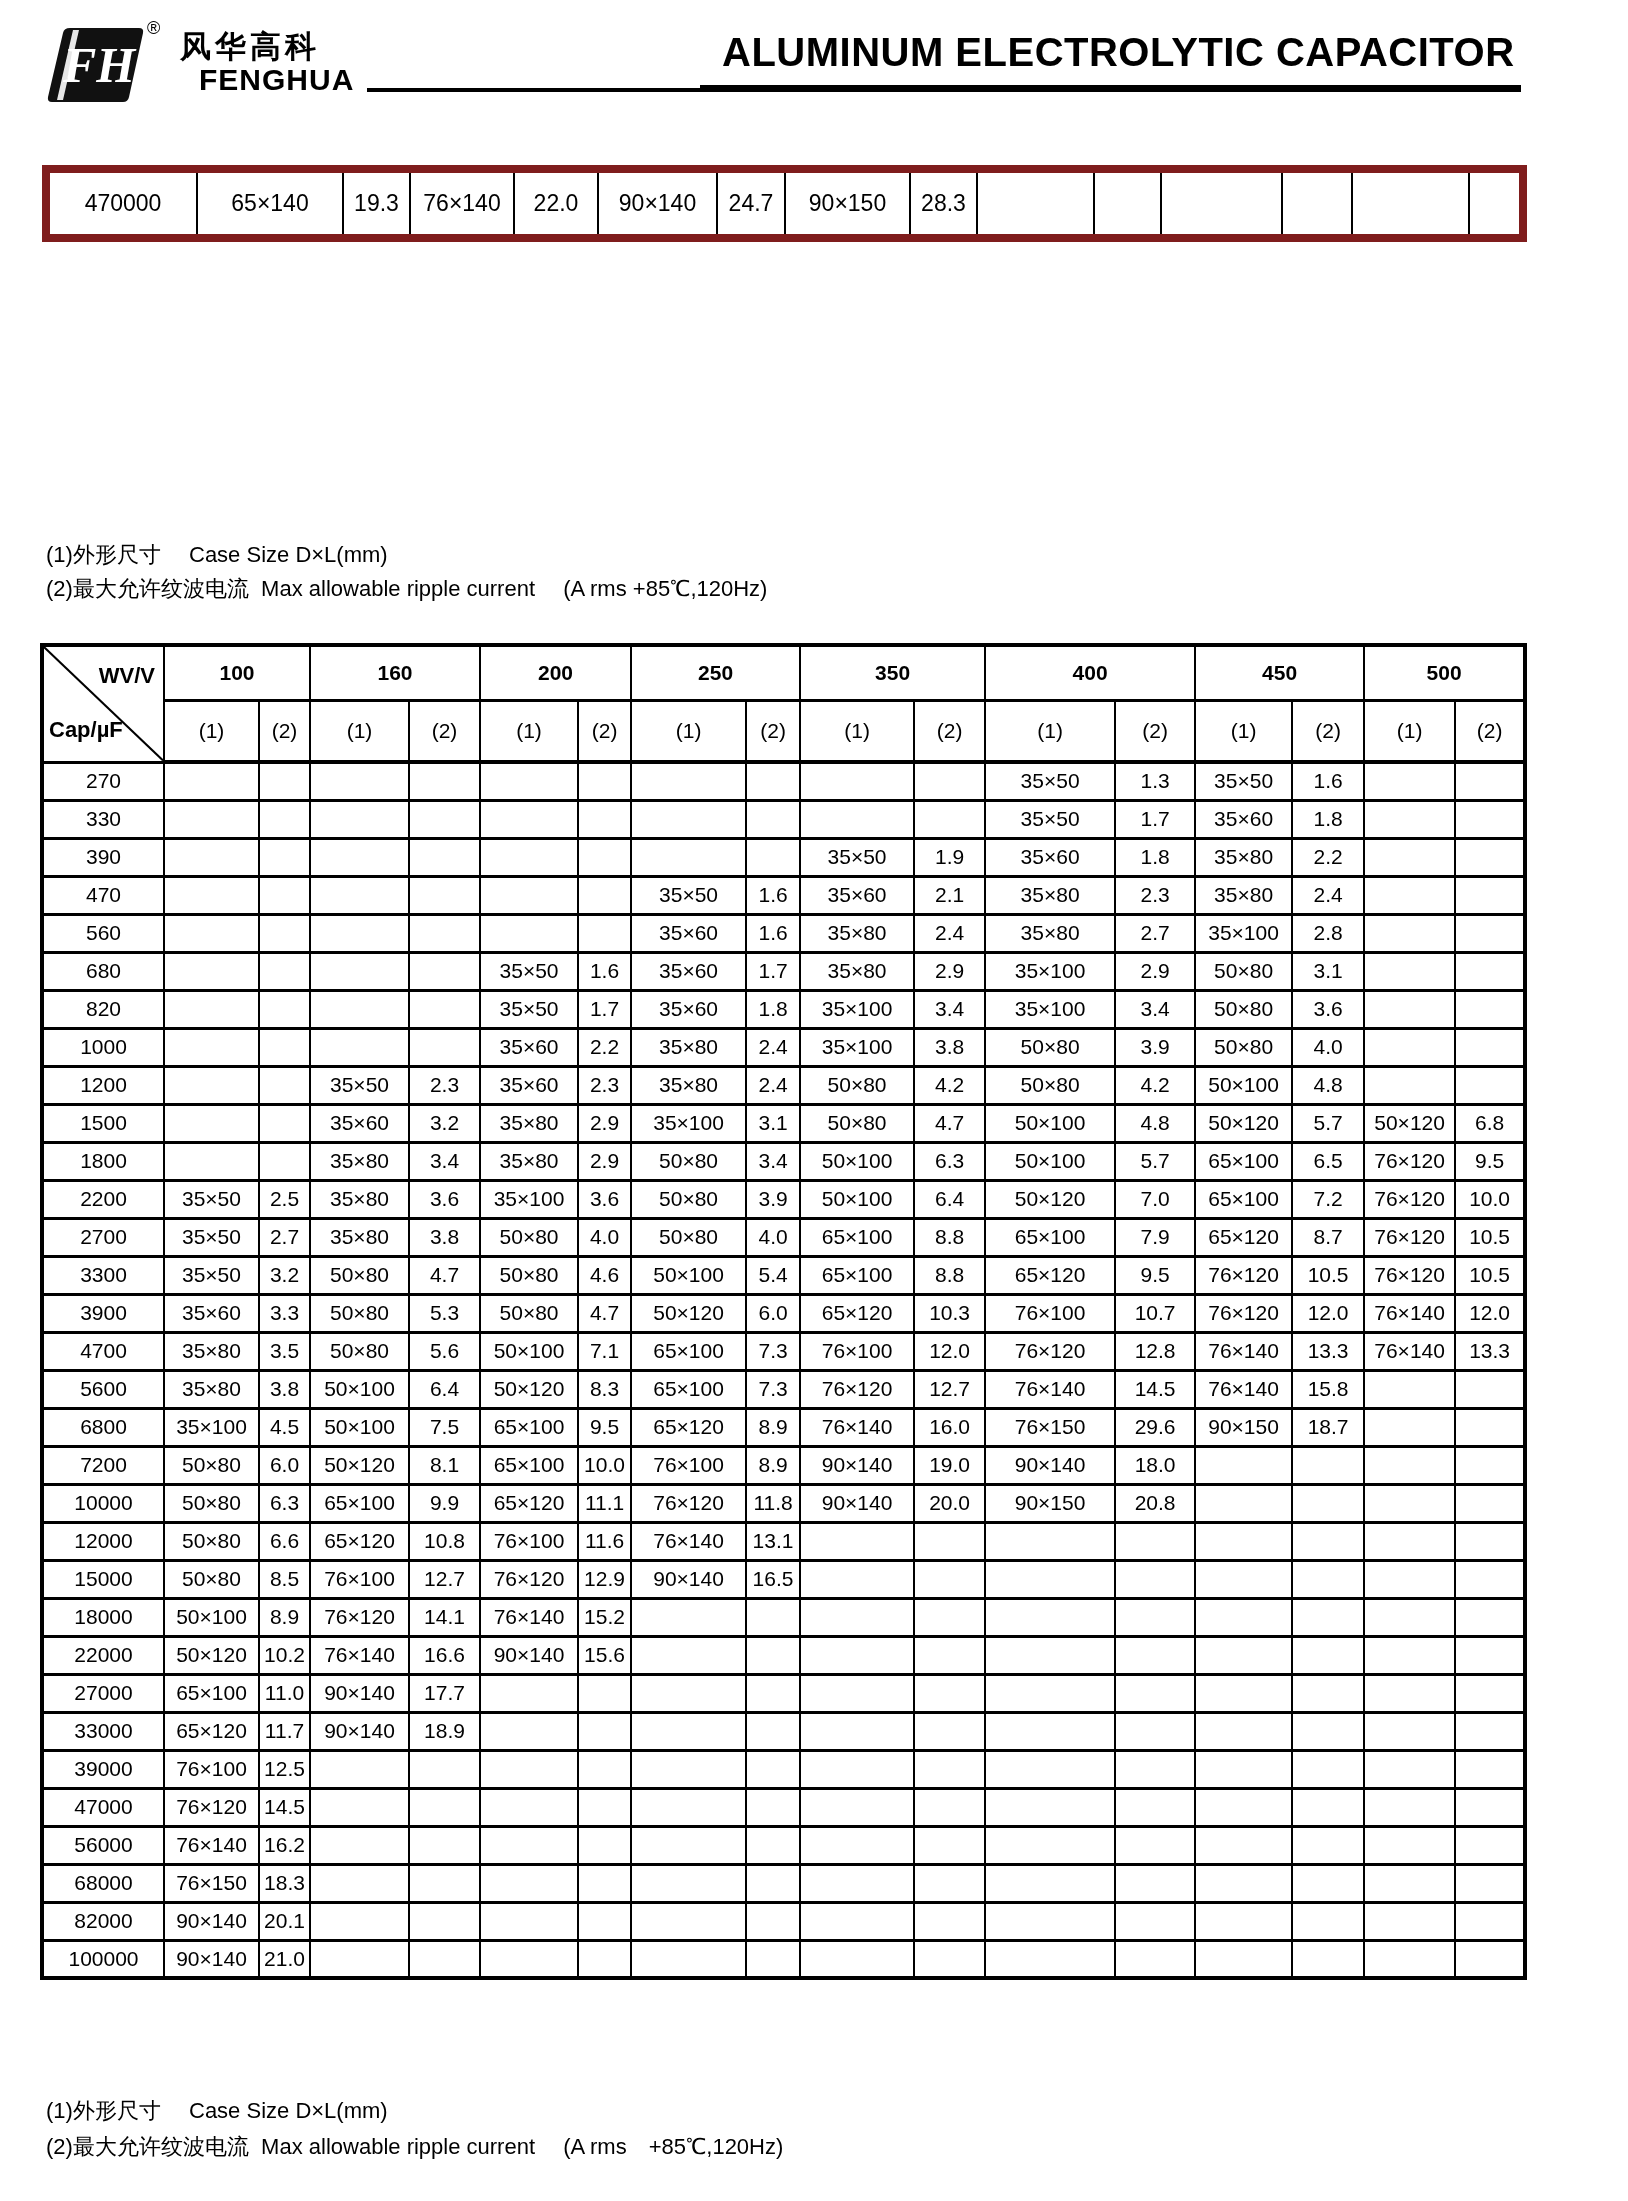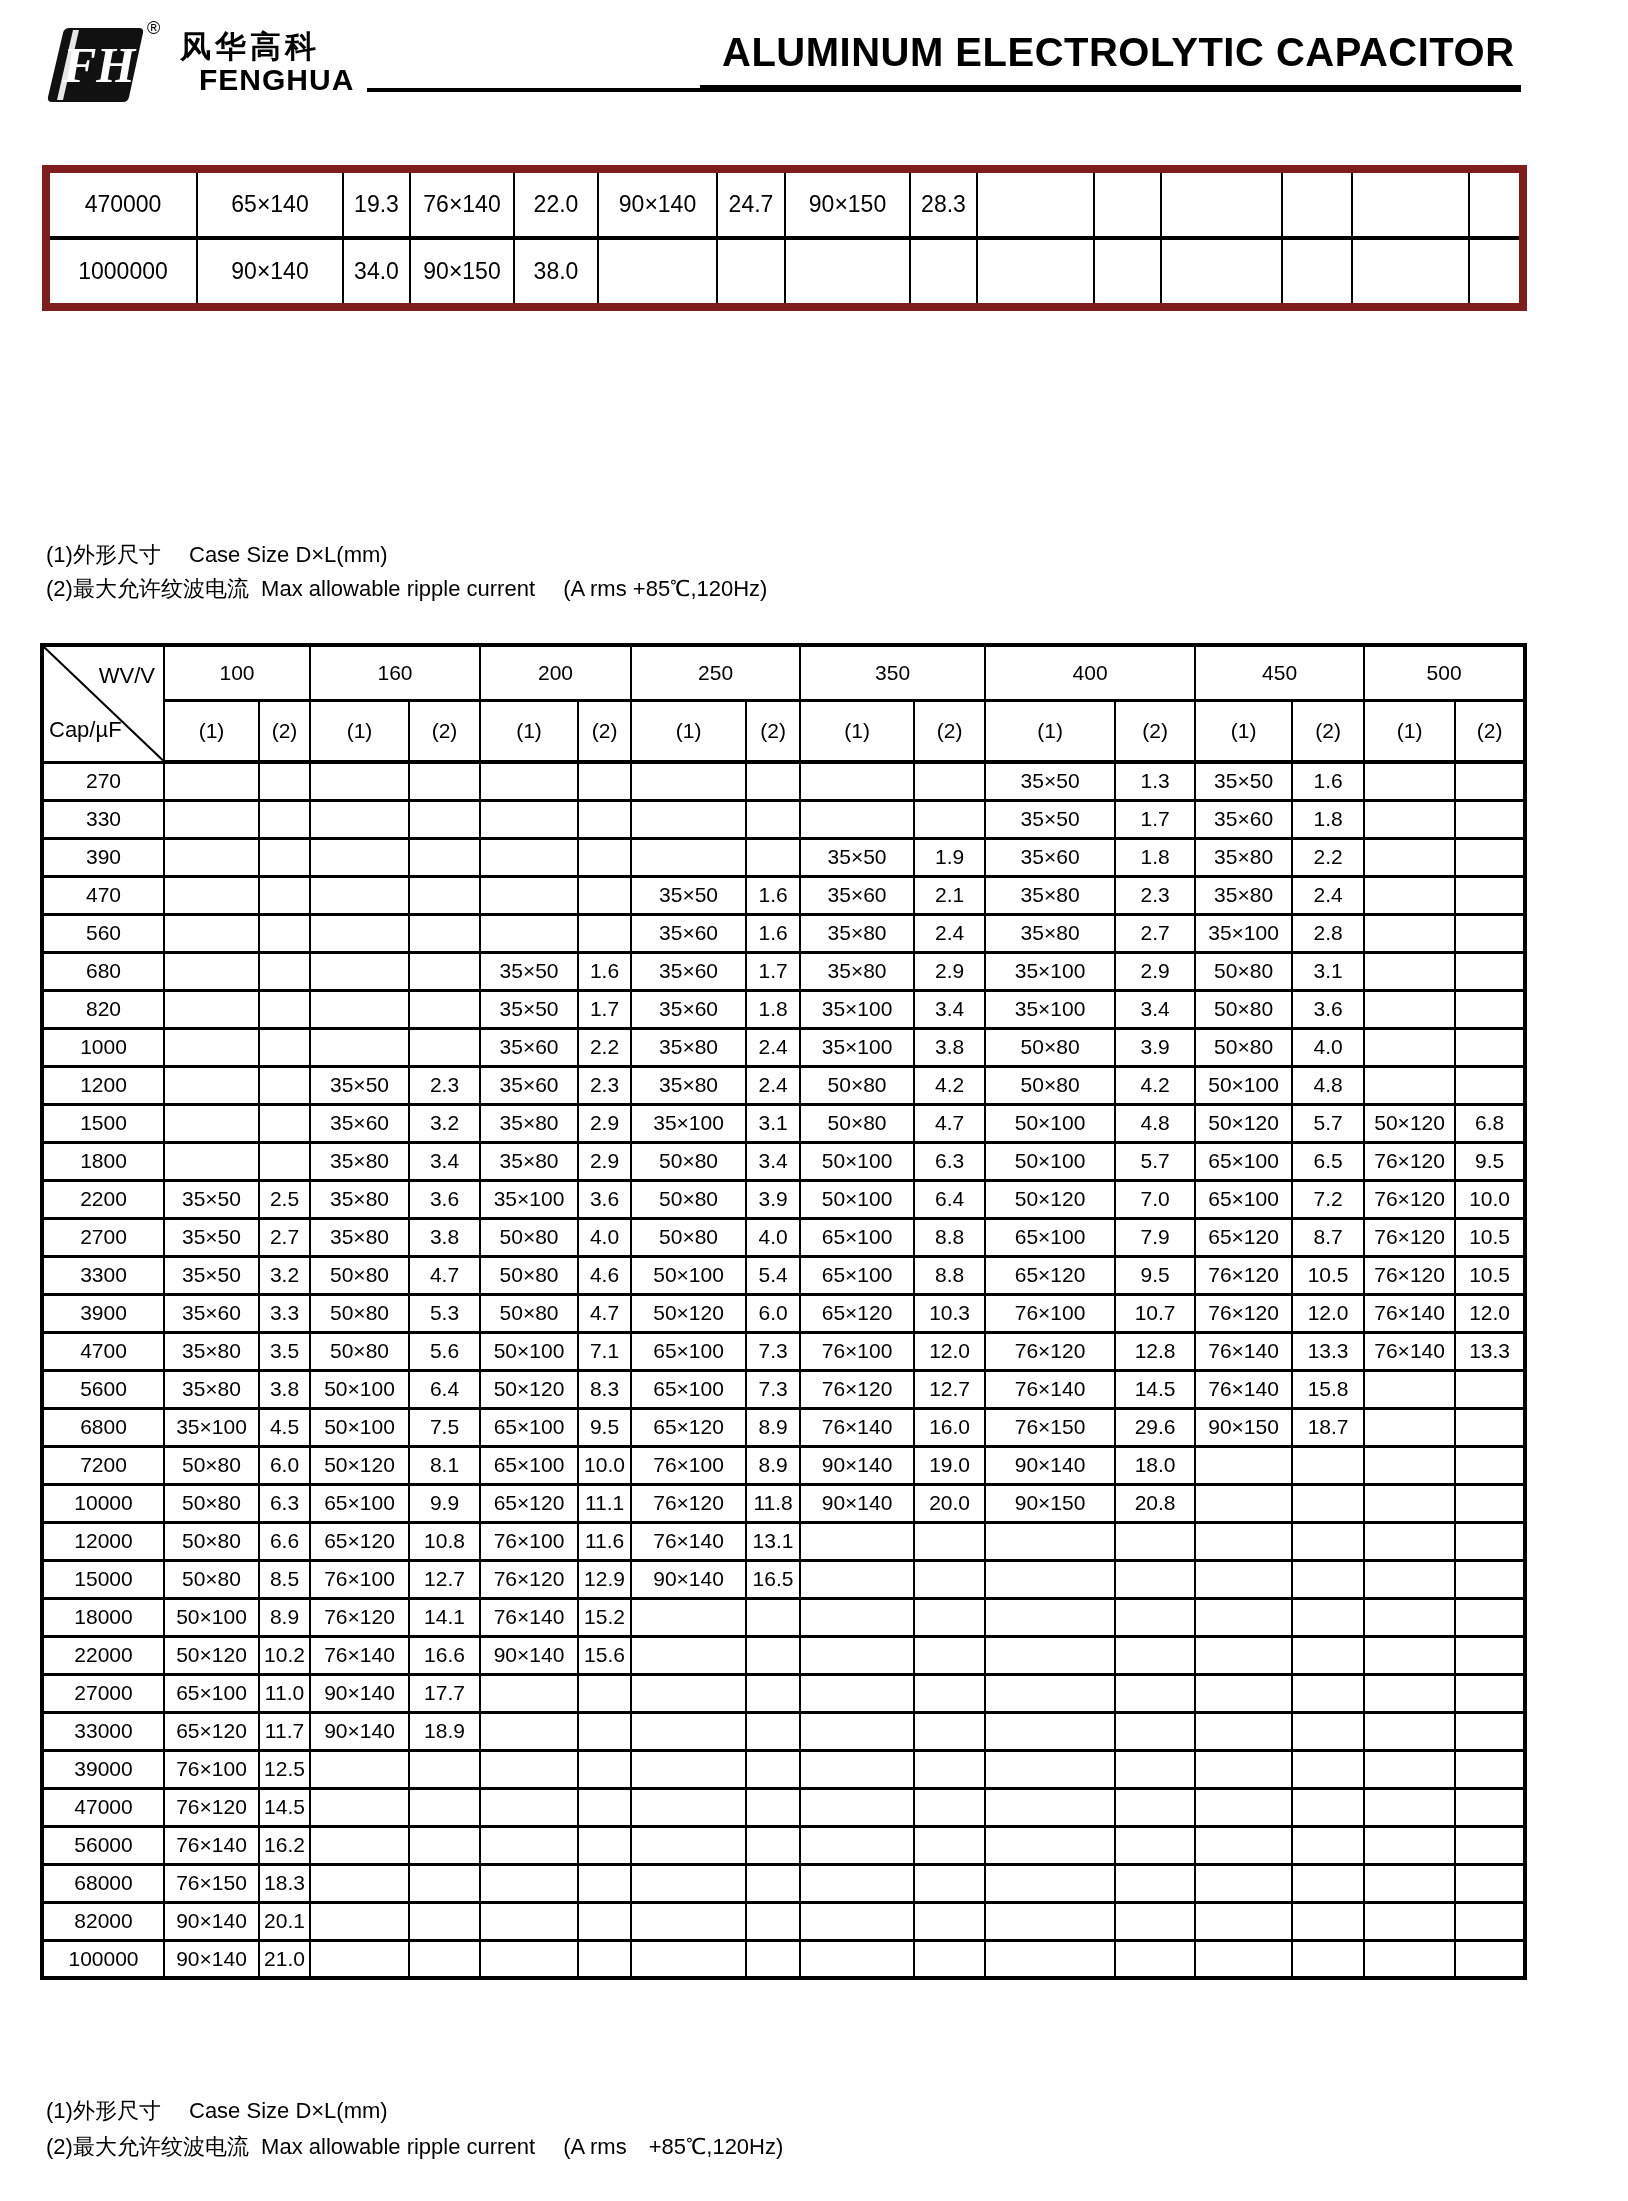--- a/index.html
+++ b/index.html
@@ -20,21 +20,21 @@
   
   table{border-collapse:collapse;table-layout:fixed;}
   td,th{padding:0;margin:0;overflow:hidden;white-space:nowrap;text-align:center;vertical-align:middle;font-weight:normal;}
   #top-table{position:absolute;left:42px;top:165px;width:1477px;border:8px solid #7f1d1d;font-size:23px;}
   #top-table td{border-left:2px solid #000;border-right:2px solid #000;border-top:4px solid #000;border-bottom:4px solid #000;}
   #top-table tr{height:69px;}
   #main-table{position:absolute;left:40px;top:643px;width:1483px;border:4px solid #000;font-size:21px;}
   #main-table td,#main-table th{border-left:2px solid #000;border-right:2px solid #000;border-top:3px solid #000;border-bottom:3px solid #000;}
   #main-table thead tr.volt-row{height:55px;}
   #main-table thead tr.sub-row{height:62px;}
-  #main-table thead tr.volt-row th{border-bottom:3px solid #000;}
+  #main-table thead tr.volt-row th{border-bottom:3px solid #000;font-weight:bold;}
   #main-table thead tr.sub-row th{border-bottom:4px solid #000;}
   #main-table tbody tr{height:38px;}
   th.corner{position:relative;padding:0;}
   th.corner svg{position:absolute;left:0;top:0;width:100%;height:100%;}
   .corner-wvv{position:absolute;right:8px;top:16px;font-size:22px;}
   .corner-cap{position:absolute;left:5px;bottom:18px;font-size:22px;}
   
   .note{position:absolute;left:46px;font-size:22px;white-space:pre;}
   .note-t1{top:540px;}
   .note-t2{top:574px;}
@@ -87,37 +87,20 @@
         <td>24.7</td>
         <td>90×150</td>
         <td>28.3</td>
         <td></td>
         <td></td>
         <td></td>
         <td></td>
         <td></td>
         <td></td>
       </tr>
-      <tr>
-        <td>1000000</td>
-        <td>90×140</td>
-        <td>34.0</td>
-        <td>90×150</td>
-        <td>38.0</td>
-        <td></td>
-        <td></td>
-        <td></td>
-        <td></td>
-        <td></td>
-        <td></td>
-        <td></td>
-        <td></td>
-        <td></td>
-        <td></td>
-      </tr>
     </tbody>
 </table>
 
 <div class="note note-t1">(1)外形尺寸　 Case Size D×L(mm)</div>
 <div class="note note-t2">(2)最大允许纹波电流  Max allowable ripple current　 (A rms +85℃,120Hz)</div>
 
 <table id="main-table">
   <colgroup id="main-cols">
       <col style="width: 122px;">
       <col style="width: 95px;">

